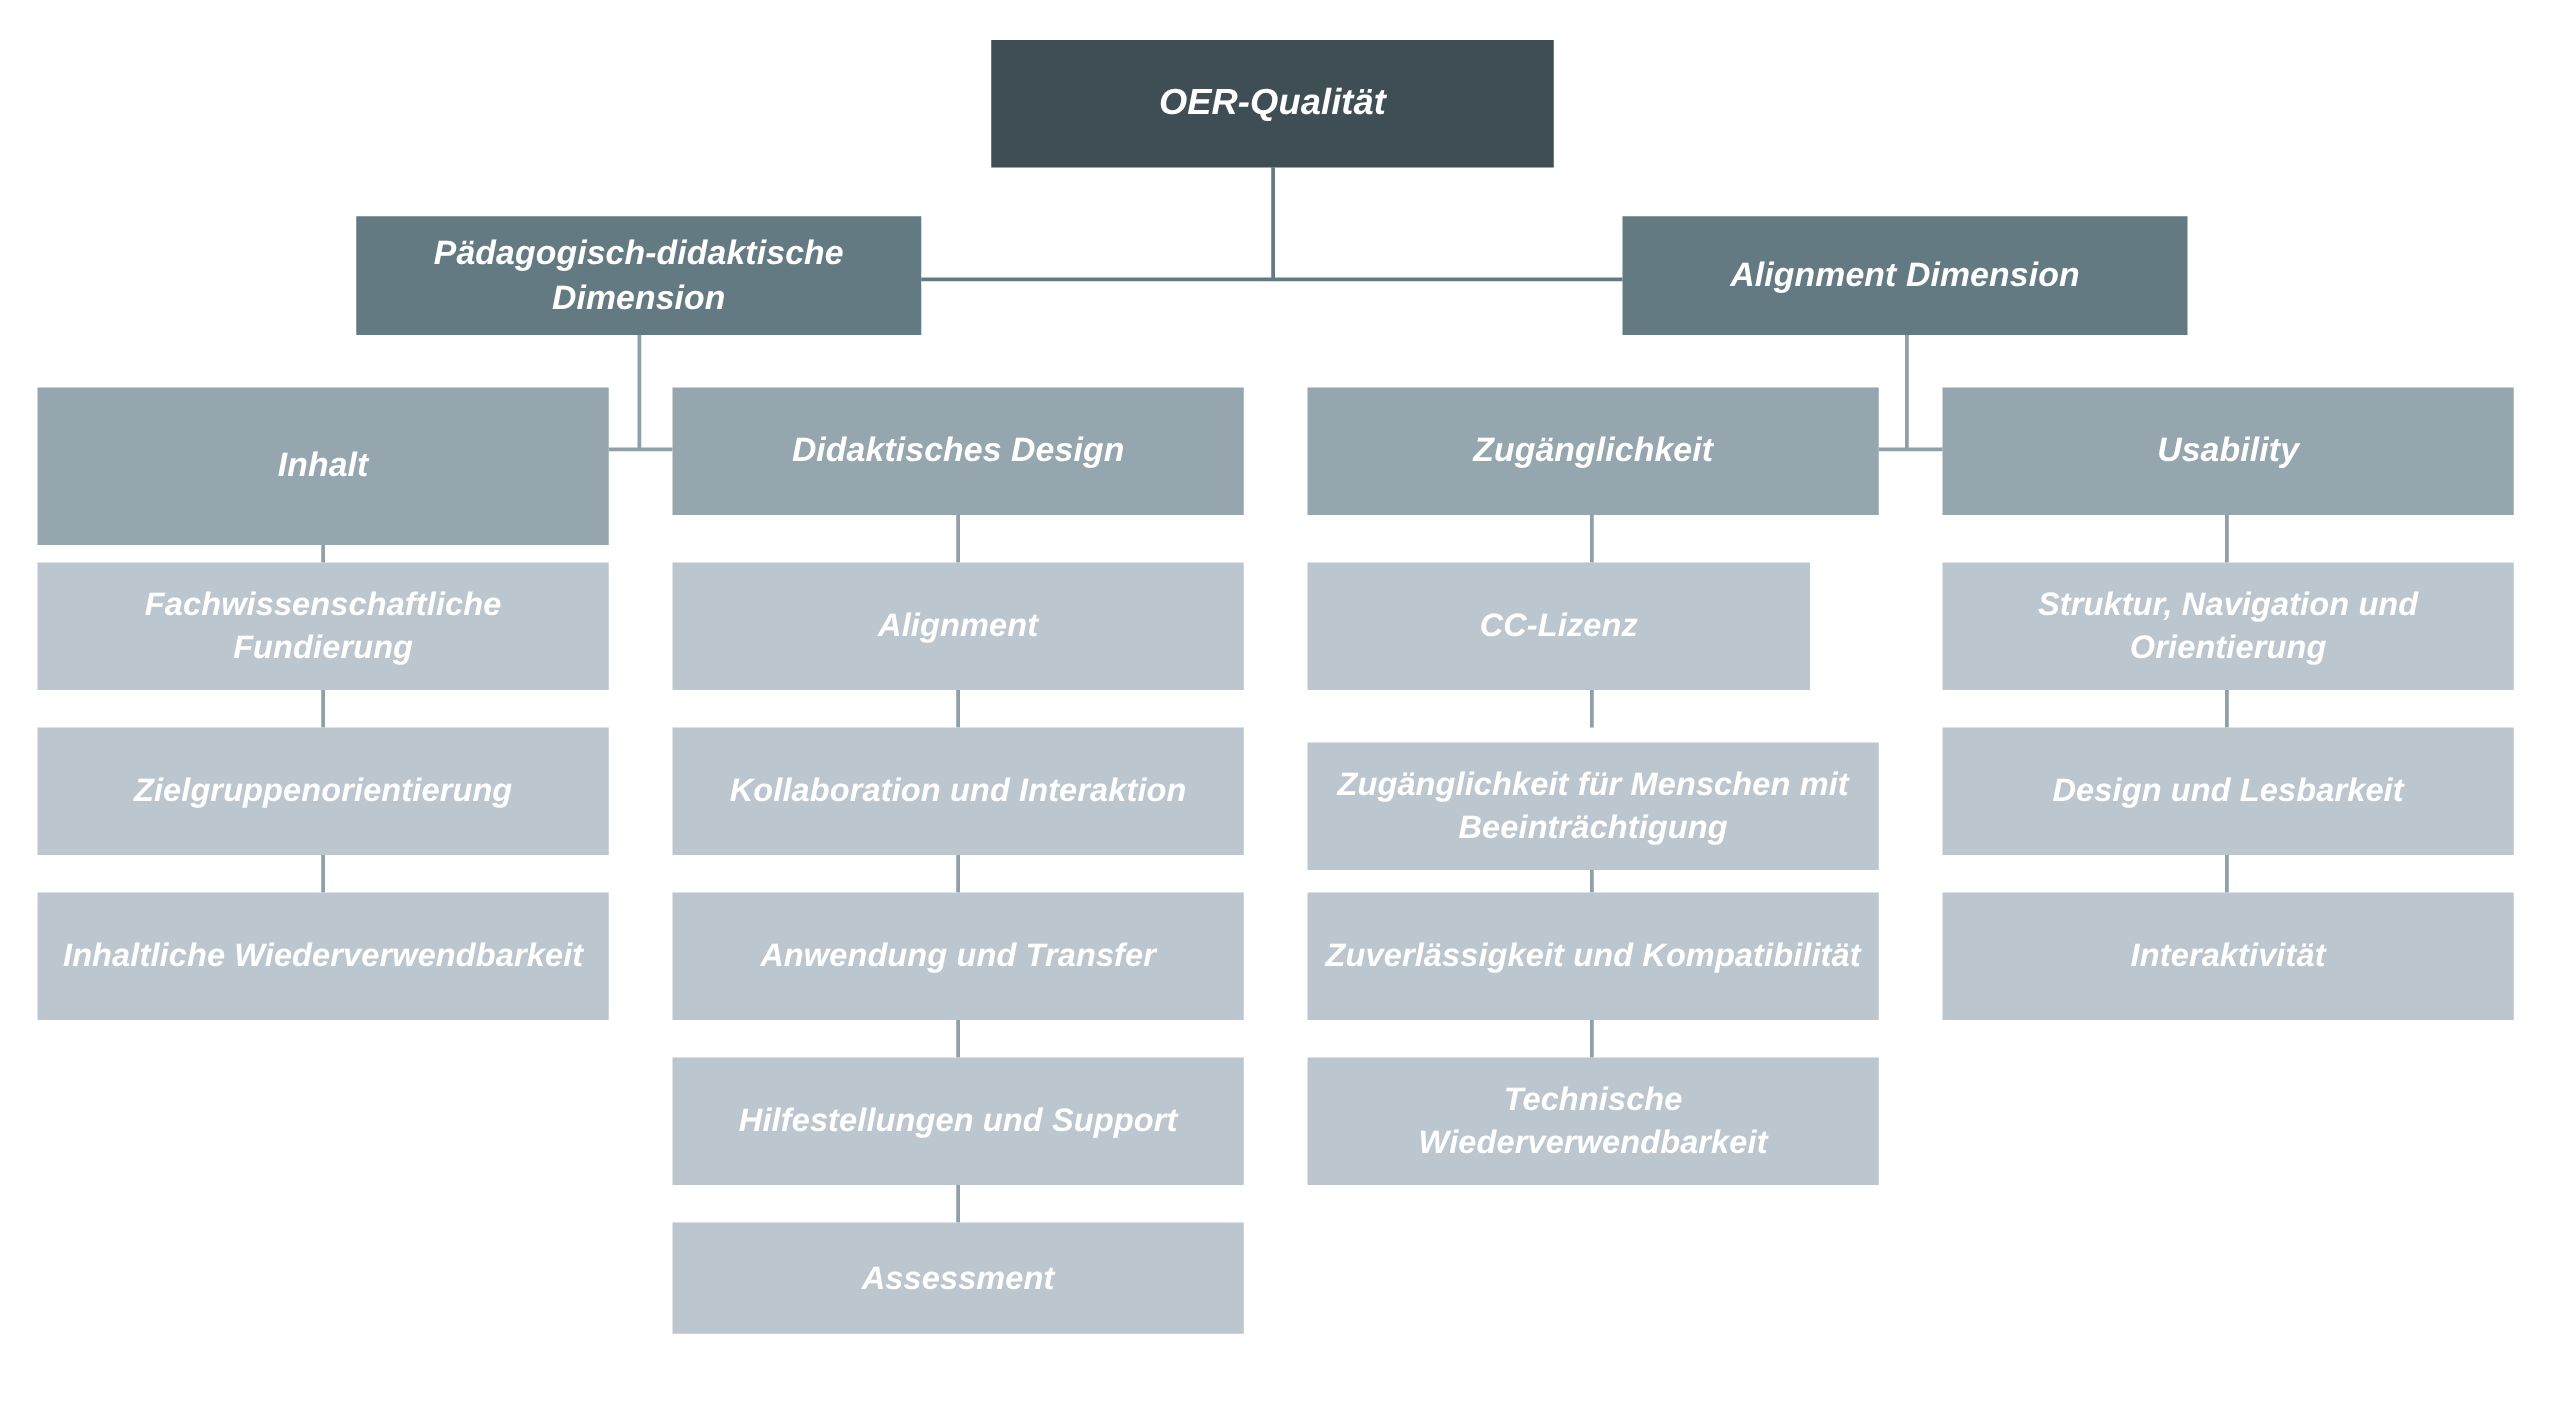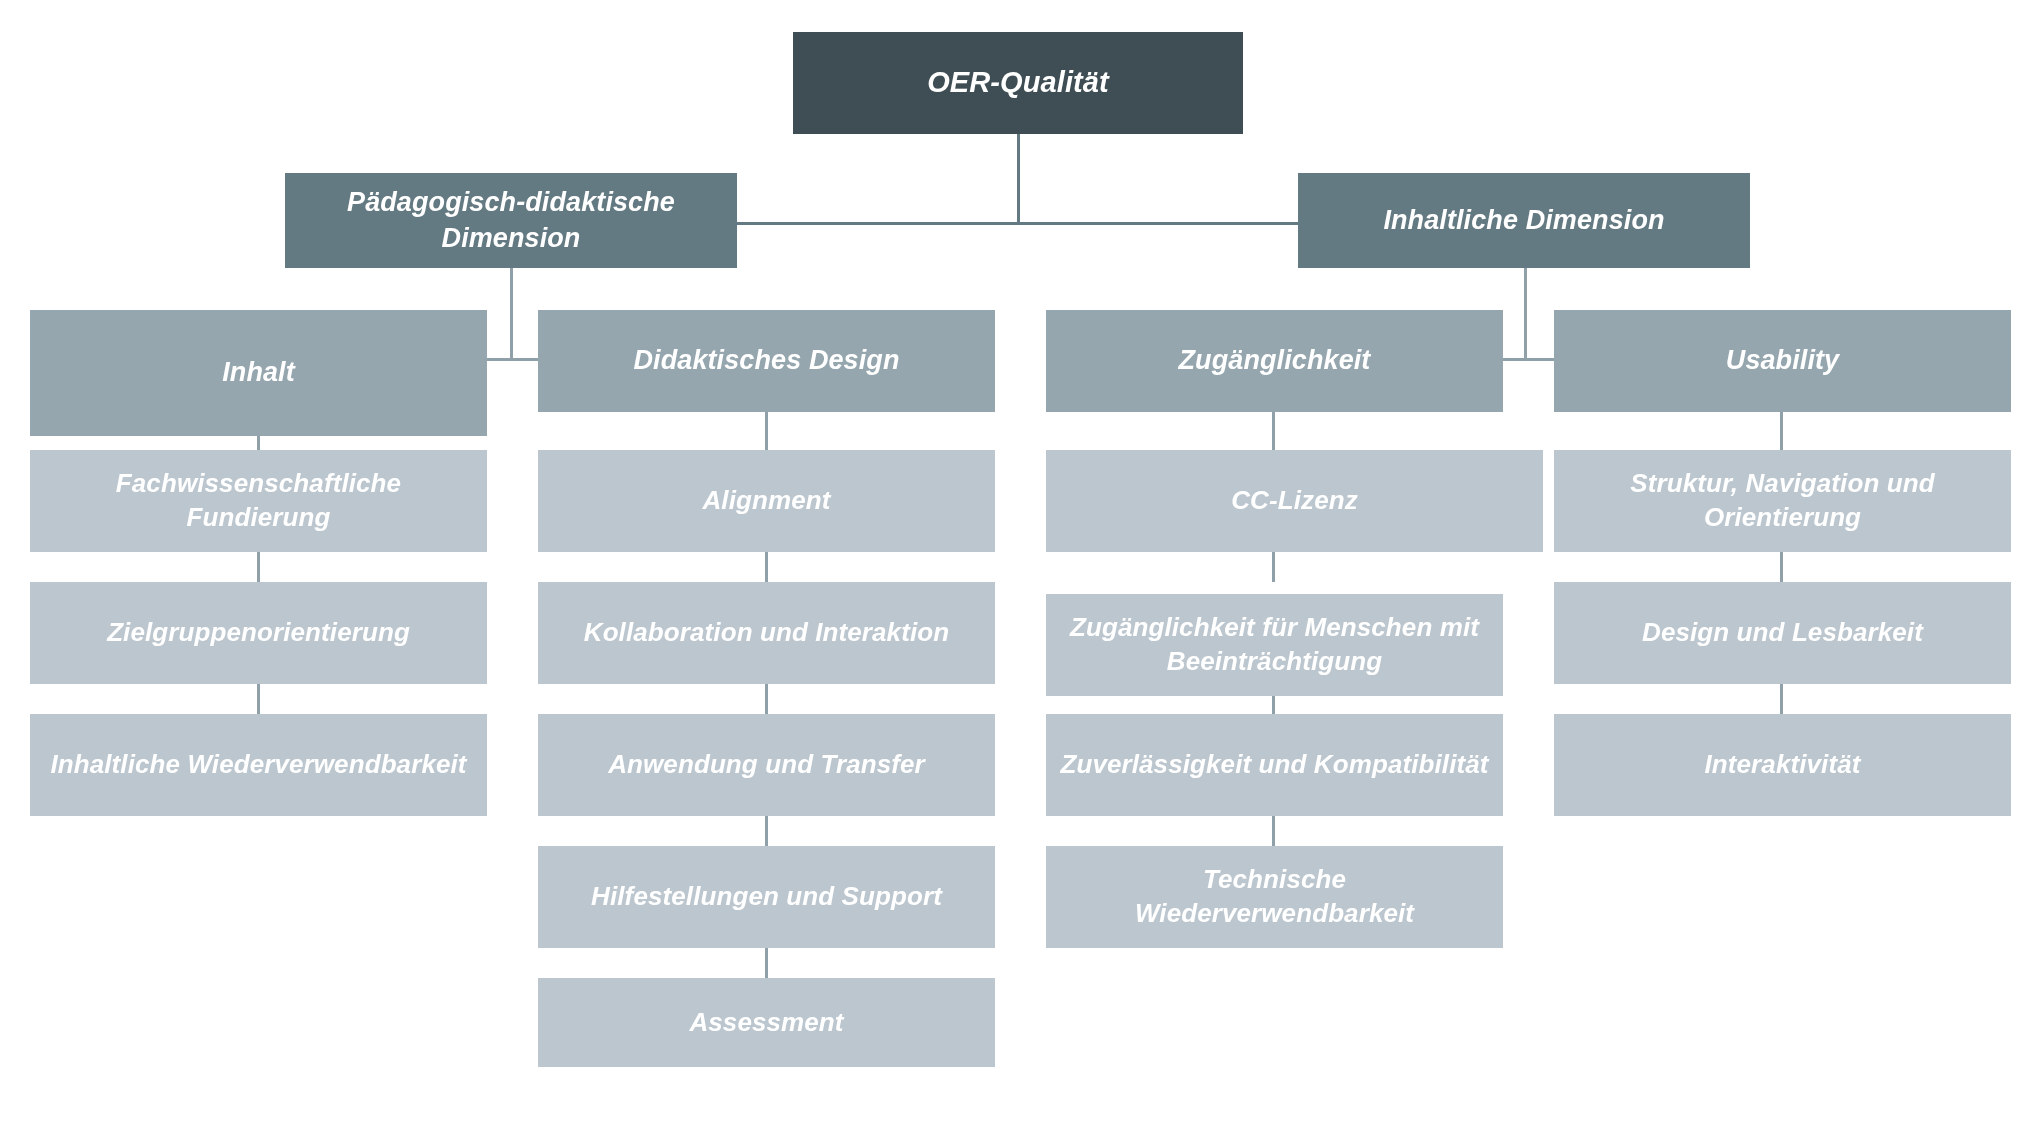--- a/index.html
+++ b/index.html
@@ -91,21 +91,21 @@
 
   <div class="node lvl1" style="left:793px; top:32px; width:450px; height:102px;">
     <span>OER-Qualität</span>
   </div>
 
   <div class="node lvl2" style="left:285px; top:173px; width:452px; height:95px;">
     <span>Pädagogisch-didaktische Dimension</span>
   </div>
 
   <div class="node lvl2" style="left:1298px; top:173px; width:452px; height:95px;">
-    <span>Inhaltliche Dimension</span>
+    <span>Alignment Dimension</span>
   </div>
 
   <div class="node lvl3" style="left:30px; top:310px; width:457px; height:126px;">
     <span>Inhalt</span>
   </div>
 
   <div class="node lvl3" style="left:538px; top:310px; width:457px; height:102px;">
     <span>Didaktisches Design</span>
   </div>
 
@@ -136,21 +136,21 @@
   <div class="node lvl4" style="left:538px; top:714px; width:457px; height:102px;">
     <span>Anwendung und Transfer</span>
   </div>
   <div class="node lvl4" style="left:538px; top:846px; width:457px; height:102px;">
     <span>Hilfestellungen und Support</span>
   </div>
   <div class="node lvl4" style="left:538px; top:978px; width:457px; height:89px;">
     <span>Assessment</span>
   </div>
 
-  <div class="node lvl4" style="left:1046px; top:450px; width:497px; height:102px;">
+  <div class="node lvl4" style="left:1046px; top:450px; width:402px; height:102px;">
     <span>CC-Lizenz</span>
   </div>
   <div class="node lvl4" style="left:1046px; top:594px; width:457px; height:102px;justify-content:flex-end;">
     <span>Zugänglichkeit für Menschen mit Beeinträchtigung</span>
   </div>
   <div class="node lvl4" style="left:1046px; top:714px; width:457px; height:102px;">
     <span>Zuverlässigkeit und Kompatibilität</span>
   </div>
   <div class="node lvl4" style="left:1554px; top:450px; width:457px; height:102px;">
     <span>Struktur, Navigation und Orientierung</span>

